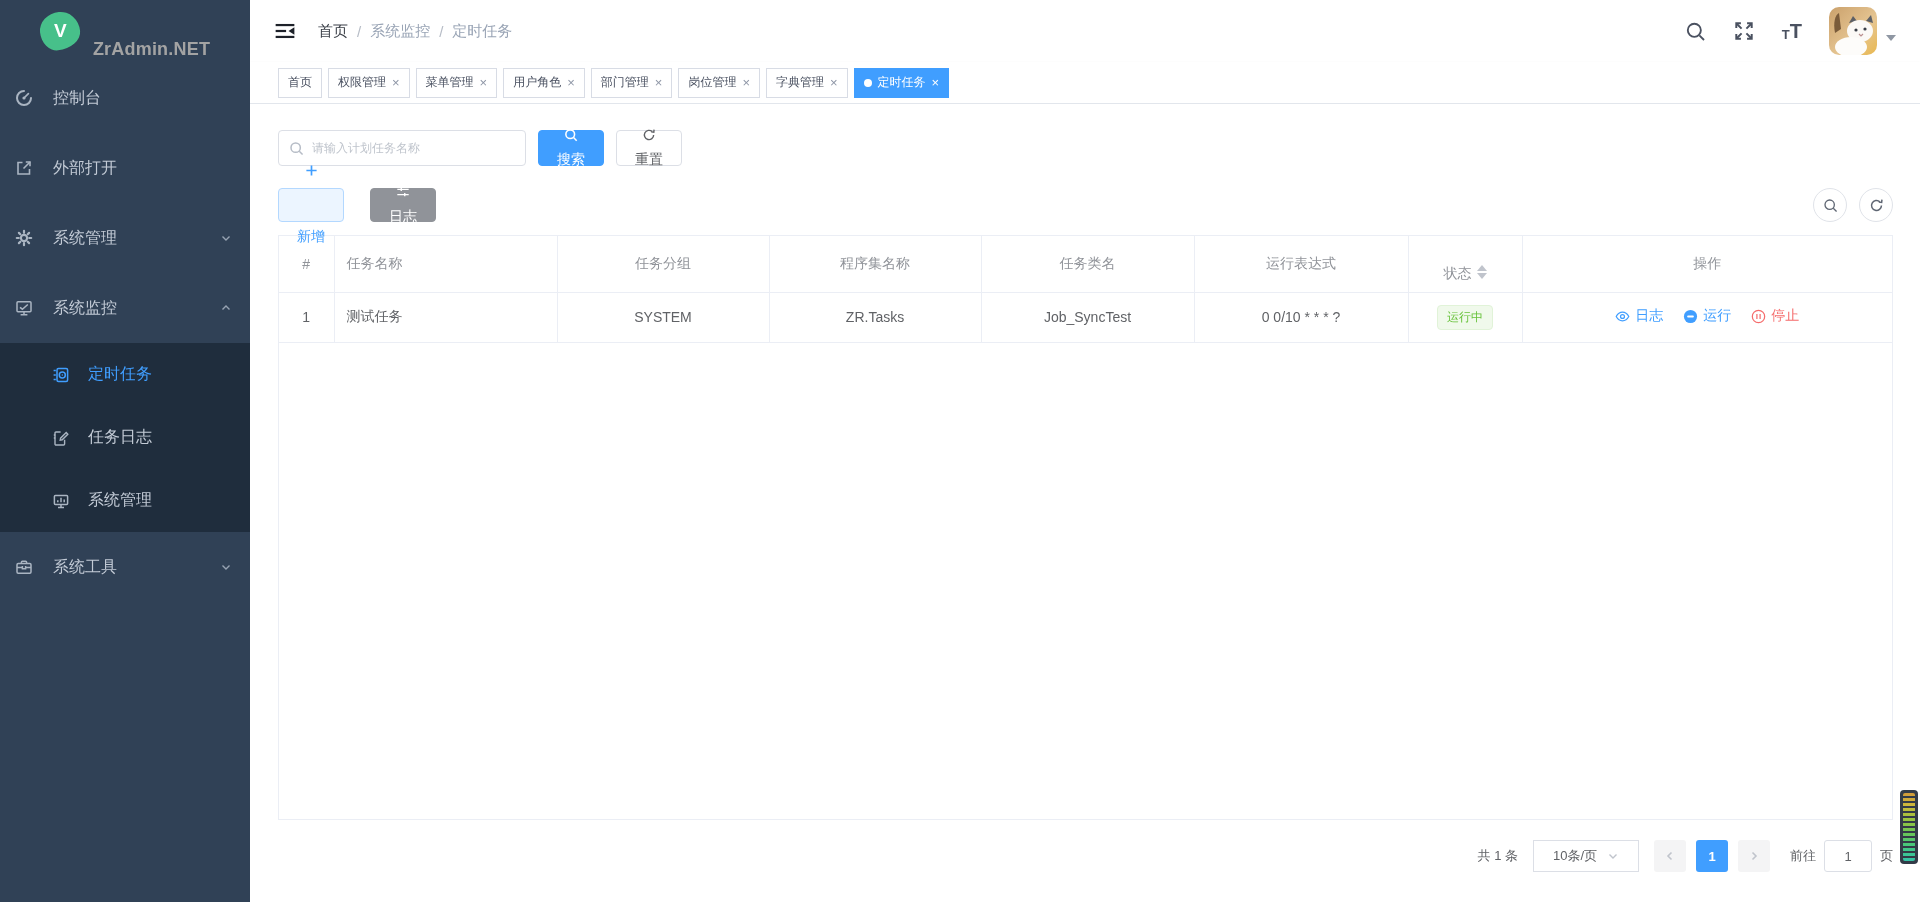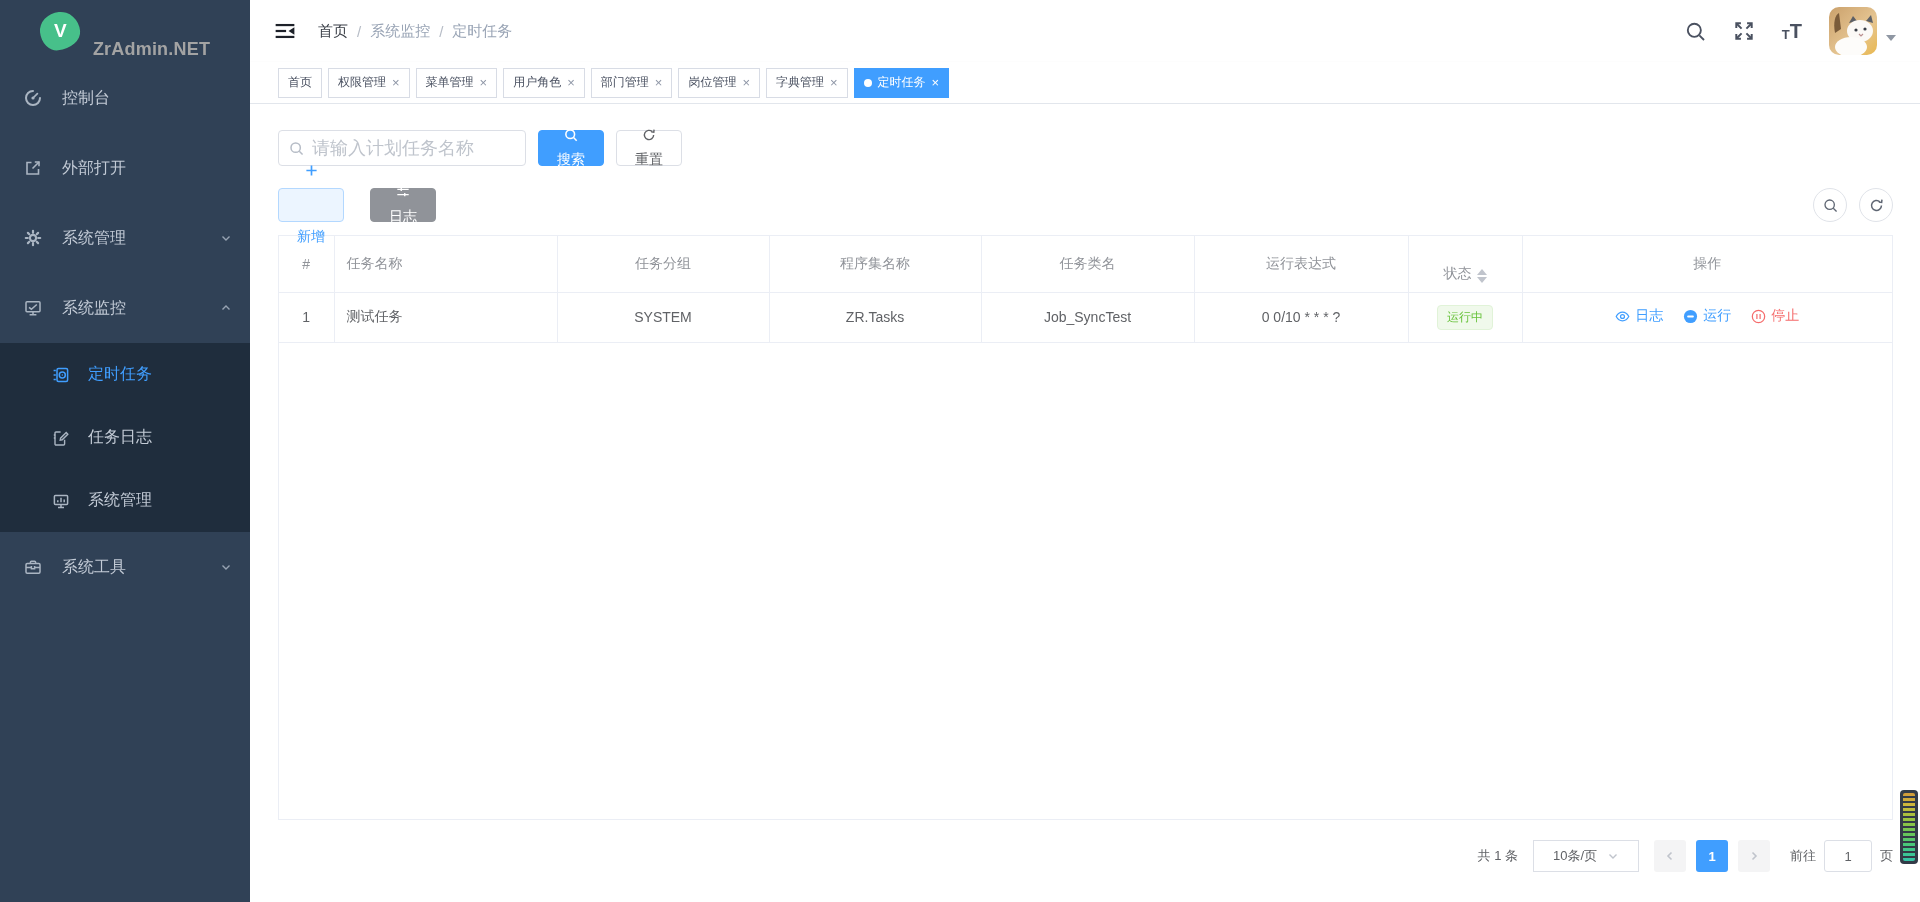--- a/index.html
+++ b/index.html
@@ -8,21 +8,21 @@
 
   
   .sidebar { position:fixed; left:0; top:0; width:250px; height:902px; background:#304156; z-index:5; }
   .logo-row { height:62px; display:flex; align-items:center; justify-content:center; gap:13px; }
   .logo-blob { width:40px; height:38px; background:#47c08a; color:#fff; font-weight:bold; font-size:19px;
     display:flex; align-items:center; justify-content:center;
     border-radius:52% 48% 60% 40% / 48% 55% 45% 52%; transform:rotate(-6deg); }
   .logo-blob span { transform:rotate(6deg); }
   .app-title { color:#a3a3a3; font-size:18px; font-weight:700; letter-spacing:.2px;margin-top:36px; }
   .menu { margin-top:1px; }
-  .menu-item { height:70px; display:flex; align-items:center; gap:20px; padding:0 18px 0 24px;
+  .menu-item { height:70px; display:flex; align-items:center; gap:20px; padding:0 18px 0 15px;
     color:#c3cbd6; font-size:16px; cursor:pointer; }
   .menu-item .mi-icon { width:18px; height:18px; flex:0 0 18px; color:#aab5c2; display:flex; }
   .menu-item .chev { margin-left:auto; color:#97a3b2; display:flex; }
   .submenu { background:#1f2d3d; }
   .submenu .menu-item { height:63px; padding-left:52px; gap:18px; }
   .submenu .menu-item.active { color:#409eff; }
   .submenu .menu-item.active .mi-icon { color:#409eff; }
 
   
   .main { margin-left:250px; width:1670px; }
@@ -50,21 +50,21 @@
   .tag-tab.active { background:#409eff; border-color:#409eff; color:#fff; }
   .tag-tab.active .tab-close { color:#fff; }
   .tab-dot { width:8px; height:8px; border-radius:50%; background:#fff; }
 
   
   .content { padding:26px 27px 0 28px; background:#fff; }
   .search-row { display:flex; align-items:center; gap:12px; }
   .search-input { width:248px; height:36px; border:1px solid #dcdfe6; border-radius:4px; display:flex;
     align-items:center; padding:0 10px; gap:8px; background:#fff; }
   .search-input .si-ic { color:#b6bcc6; display:flex; }
-  .search-input input { border:none; outline:none; flex:1; font-size:18px; color:#606266;
+  .search-input input { border:none; outline:none; flex:1; font-size:12px; color:#606266;
     font-family:inherit; background:transparent; }
   .search-input input::placeholder { color:#bfc4cc; }
   .btn { height:36px; border-radius:4px; border:1px solid transparent; font-size:14px; cursor:pointer;
     display:inline-flex; align-items:center; justify-content:center; gap:6px; padding:0 18px; font-family:inherit;flex-direction:column; }
   .btn-primary { background:#409eff; border-color:#409eff; color:#fff; }
   .btn-default { background:#fff; border-color:#dcdfe6; color:#606266; }
   .btn-plain-primary { background:#ecf5ff; border-color:#b3d8ff; color:#409eff; height:34px;gap:48px; }
   .btn-info { background:#909399; border-color:#909399; color:#fff; height:34px; }
 
   .toolbar-row { margin-top:22px; display:flex; align-items:center; }
@@ -75,21 +75,21 @@
 
   
   .table-wrap { margin-top:13px; border:1px solid #ebeef5; height:585px; background:#fff; }
   table.grid { width:100%; border-collapse:collapse; table-layout:fixed; }
   .grid th { height:56px; font-size:14px; font-weight:500; color:#909399; background:#fff;
     border-right:1px solid #ebeef5; border-bottom:1px solid #ebeef5; text-align:center; }
   .grid td { height:50px; font-size:14px; color:#606266; border-right:1px solid #ebeef5;
     border-bottom:1px solid #ebeef5; text-align:center; }
   .grid th:last-child, .grid td:last-child { border-right:none; }
   .grid th.col-name, .grid td.col-name { text-align:left; padding-left:12px; }
-  .sort-wrap { display:inline-flex; align-items:flex-end; gap:5px; cursor:pointer;margin-top:20px; }
+  .sort-wrap { display:inline-flex; align-items:flex-start; gap:5px; cursor:pointer;margin-top:20px; }
   .carets { display:inline-flex; flex-direction:column; gap:2px; }
   .caret-s-up { width:0;height:0;border-left:5px solid transparent;border-right:5px solid transparent;border-bottom:6px solid #c0c4cc; }
   .caret-s-dn { width:0;height:0;border-left:5px solid transparent;border-right:5px solid transparent;border-top:6px solid #c0c4cc; }
   .status-badge { display:inline-block; padding:3px 9px; font-size:12px; color:#67c23a;
     background:#f0f9eb; border:1px solid #e1f3d8; border-radius:4px; }
   .row-actions { display:inline-flex; align-items:center; gap:20px; }
   .action-link { display:inline-flex; align-items:center; gap:5px; font-size:14px; color:#409eff; cursor:pointer; }
   .action-link.danger { color:#f56c6c; }
   .action-link .a-ic { display:flex; }
 

